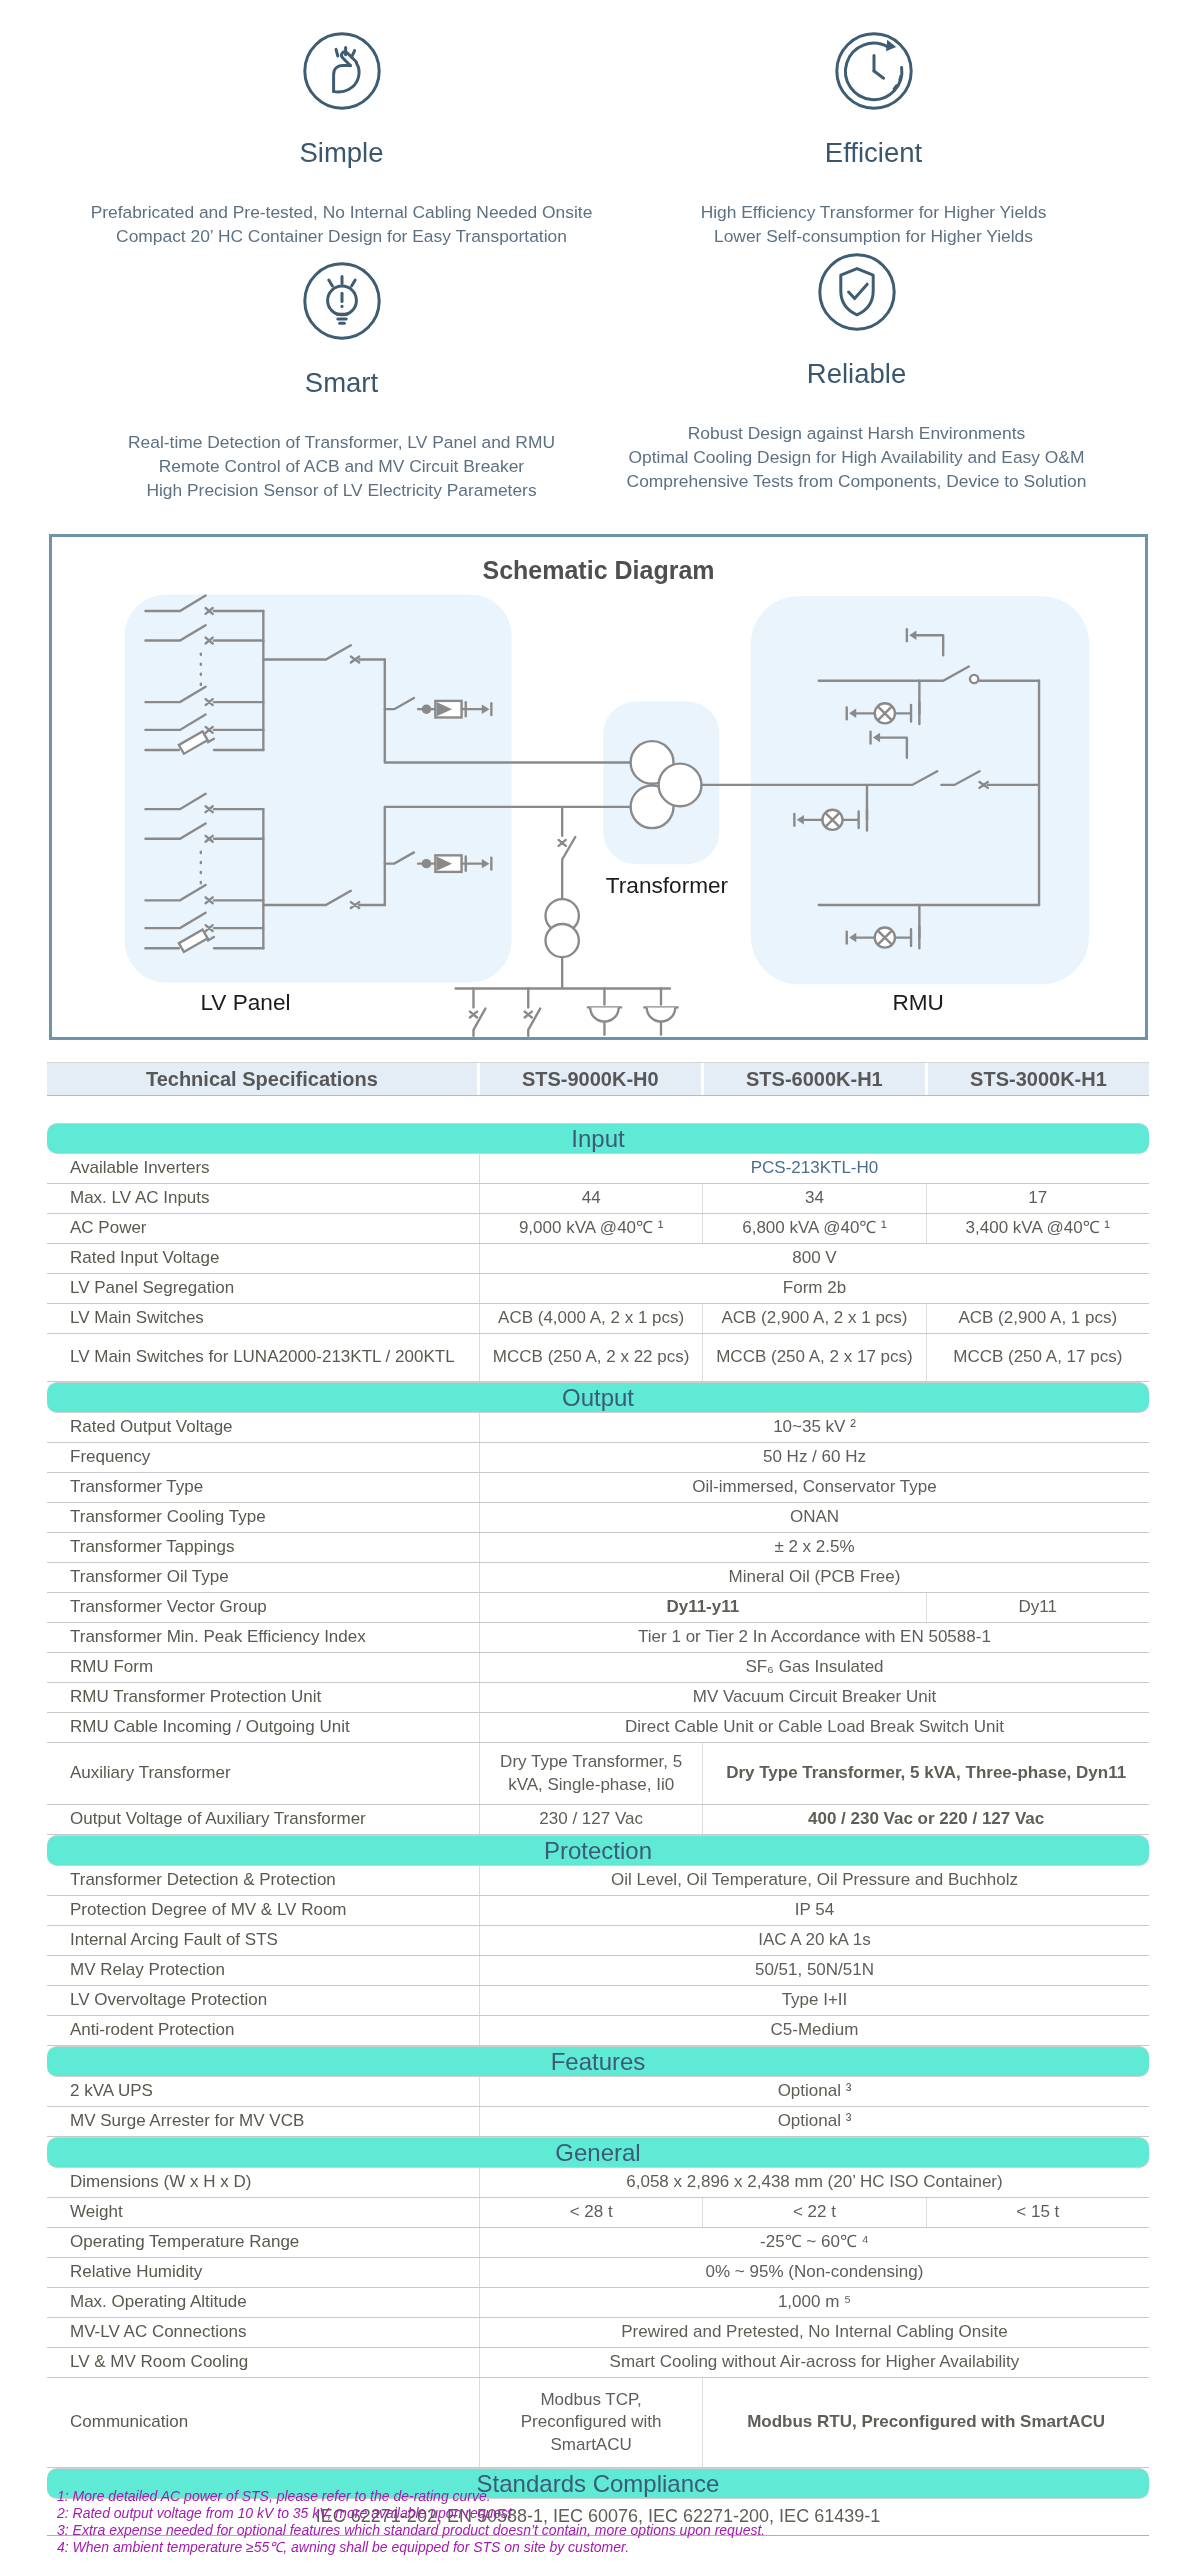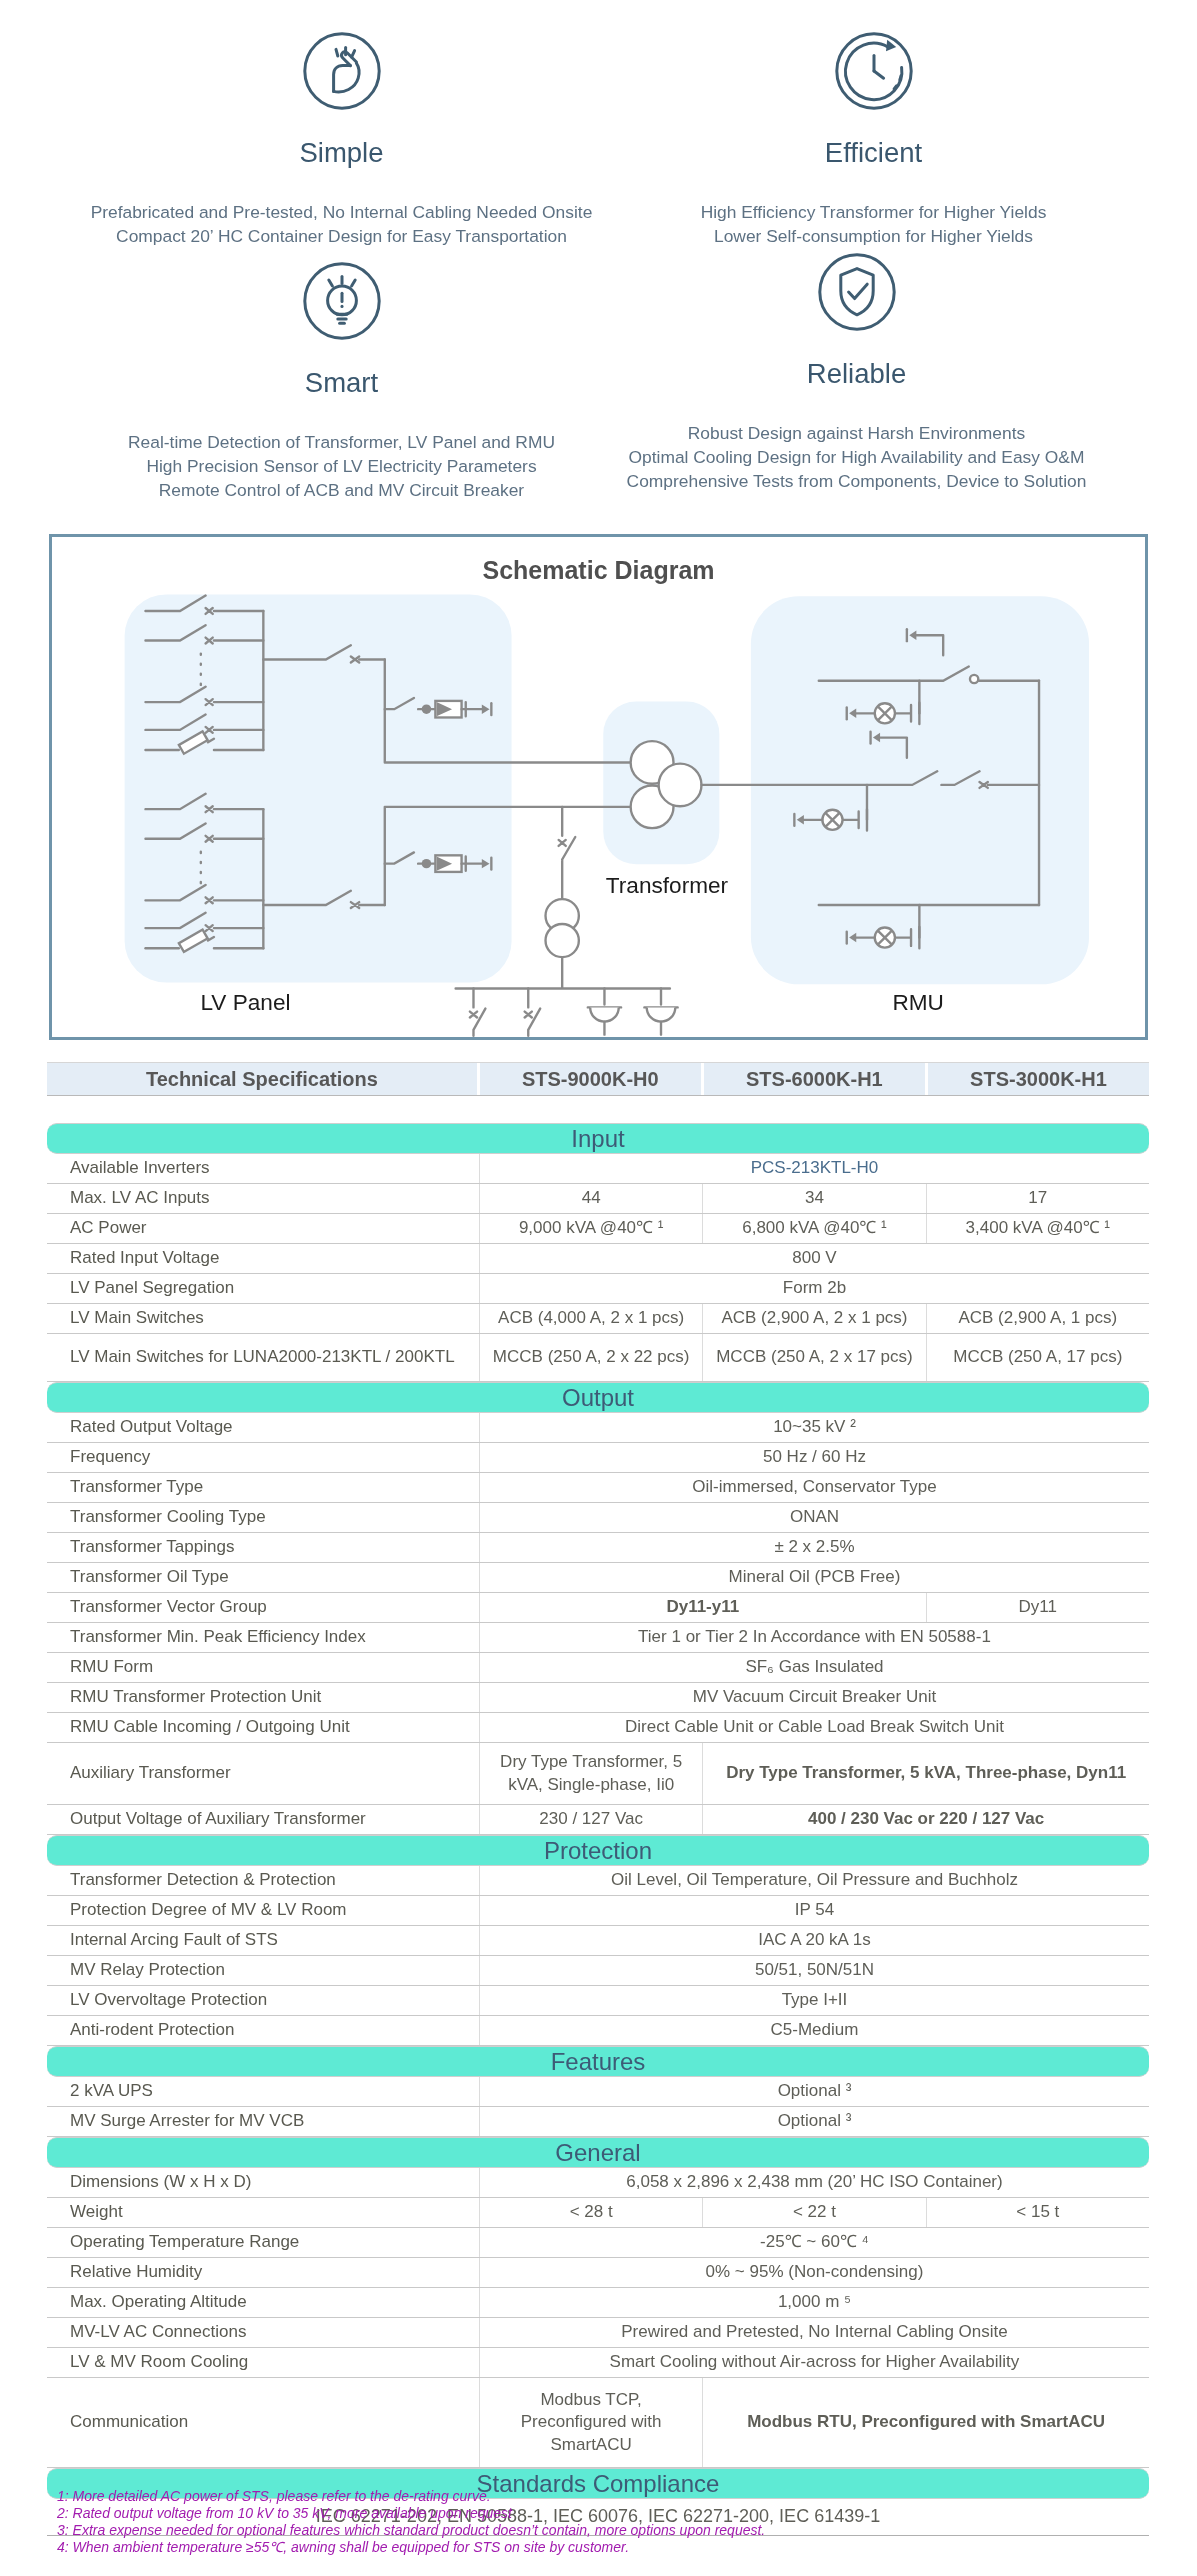--- a/index.html
+++ b/index.html
@@ -94,22 +94,22 @@
       <path d="M70,57 L70,71"></path>
         <circle cx="70" cy="79" r="2.6" fill="#3f5d72" stroke="none"></circle>
       <path d="M62,92 L78,92"></path>
         <path d="M63,100 L77,100"></path>
         <path d="M66,107 L74,107"></path>
     </svg>
   </span>
   <div class="f-title">Smart</div>
   <div class="f-lines">
     <div class="f-line">Real-time Detection of Transformer, LV Panel and RMU</div>
+    <div class="f-line">Remote Control of ACB and MV Circuit Breaker</div>
     <div class="f-line">High Precision Sensor of LV Electricity Parameters</div>
-    <div class="f-line">Remote Control of ACB and MV Circuit Breaker</div>
   </div>
 </div>
 
 <div class="feature" style="left:557px;top:250px;">
   <span class="icon">
     <svg width="84" height="84" viewBox="0 0 140 140" fill="none" stroke="#3f5d72" stroke-width="5" stroke-linecap="round" stroke-linejoin="round">
       <circle cx="70" cy="70" r="62"></circle>
       <path d="M70,31 L97,42 L97,68 C97,90 84,102 70,108 C56,102 43,90 43,68 L43,42 Z"></path>
       <path d="M56,70 L66,81 L87,57"></path>
     </svg>

